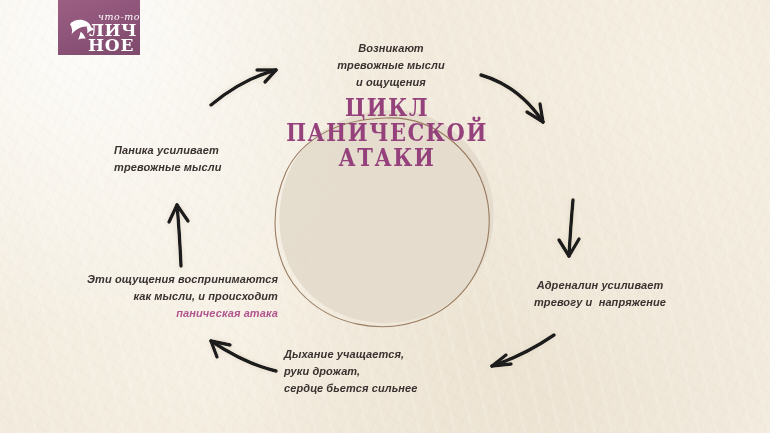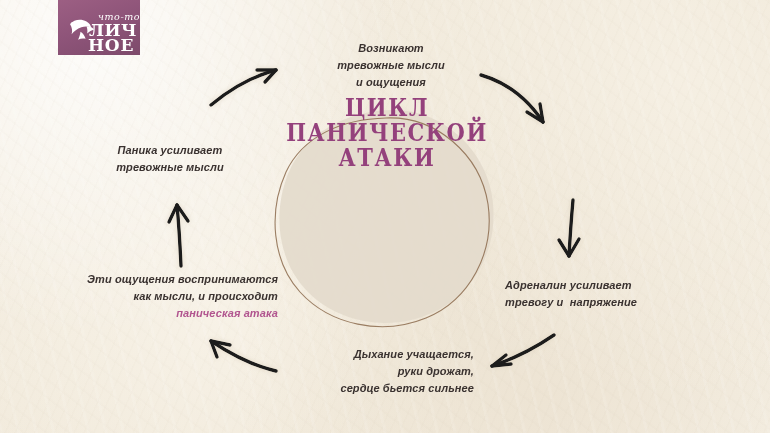--- a/index.html
+++ b/index.html
@@ -62,24 +62,24 @@
     font-weight:700;
     font-size:11px;
     line-height:1.55;
     letter-spacing:.1px;
     white-space:pre;
   }
   .label .accent{color:#b1558f;}
 
   #lbl-top{left:316px;top:40px;text-align:center;width:150px;}
   #lbl-right-top{left:505px;top:140px;text-align:left;width:180px;}
-  #lbl-right-bottom{left:505px;top:277px;text-align:left;width:190px;}
-  #lbl-bottom{left:274px;top:346px;text-align:right;width:200px;}
+  #lbl-right-bottom{left:505px;top:277px;text-align:center;width:190px;}
+  #lbl-bottom{left:284px;top:346px;text-align:left;width:200px;}
   #lbl-left-bottom{left:28px;top:271px;text-align:right;width:250px;}
-  #lbl-left-top{left:90px;top:142px;text-align:center;width:160px;}
+  #lbl-left-top{left:114px;top:142px;text-align:left;width:160px;}
 
   #arrows{position:absolute;left:0;top:0;width:770px;height:433px;pointer-events:none;}
 </style>
 </head>
 <body>
 
 <div id="stage">
 
   <div id="grain"></div>
 

